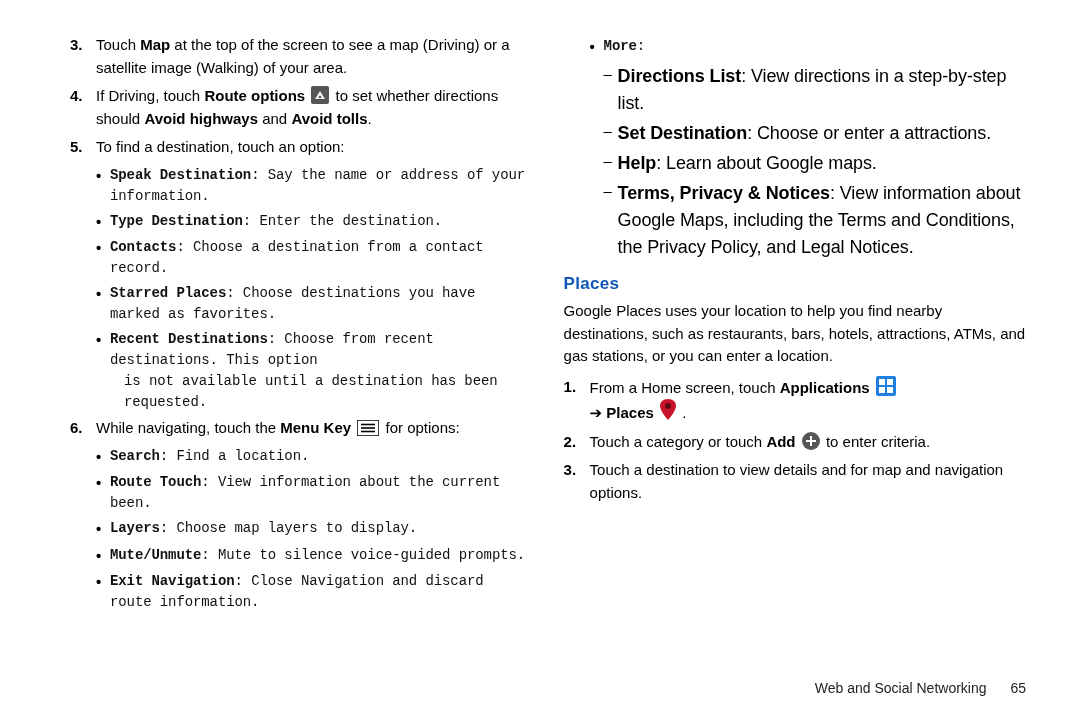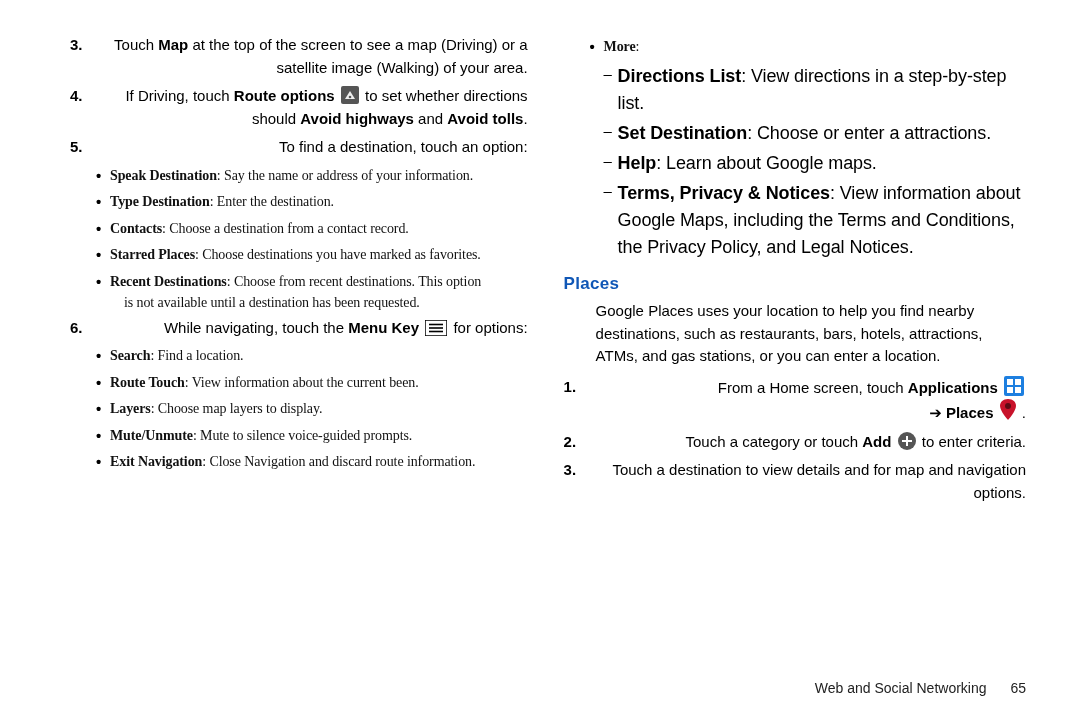--- a/index.html
+++ b/index.html
@@ -29,35 +29,35 @@
 
   .num-item {
     display: flex;
     margin-bottom: 6px;
   }
   .num-item .num {
     width: 26px;
     flex: 0 0 26px;
     font-weight: bold;
   }
-  .num-item .txt { flex: 1; text-align: right; }
+  .num-item .txt { flex: 1; }
 
   .bullet-list { margin: 2px 0 4px 26px; }
   .bullet-item {
     display: flex;
     margin-bottom: 4px;
   }
   .bullet-item .dot {
     flex: 0 0 14px;
     font-weight: bold;
   }
   .bullet-item .btxt {
     flex: 1;
     font-size: 14px;
-    font-family: Liberation Serif, serif;
+    font-family: Liberation Mono, monospace;
     font-stretch: condensed;
     letter-spacing: -0.1px;
     color: #111;
   }
   .bullet-item .btxt .cont {
     padding-left: 14px;
     display: block;
     font-weight: normal;
   }
 
@@ -83,21 +83,20 @@
     font-size: 17px;
     color: #1057b6;
     letter-spacing: 0.3px;
     margin: 10px 0 4px 0;
   }
 
   .body-text {
     font-size: 15px;
     line-height: 1.5;
     margin-bottom: 8px;
-    margin-left: 32px;
   }
 
   .icon {
     display: inline-block;
     vertical-align: -3px;
     margin: 0 2px;
   }
   .icon svg { display: block; }
 
   .footer {

